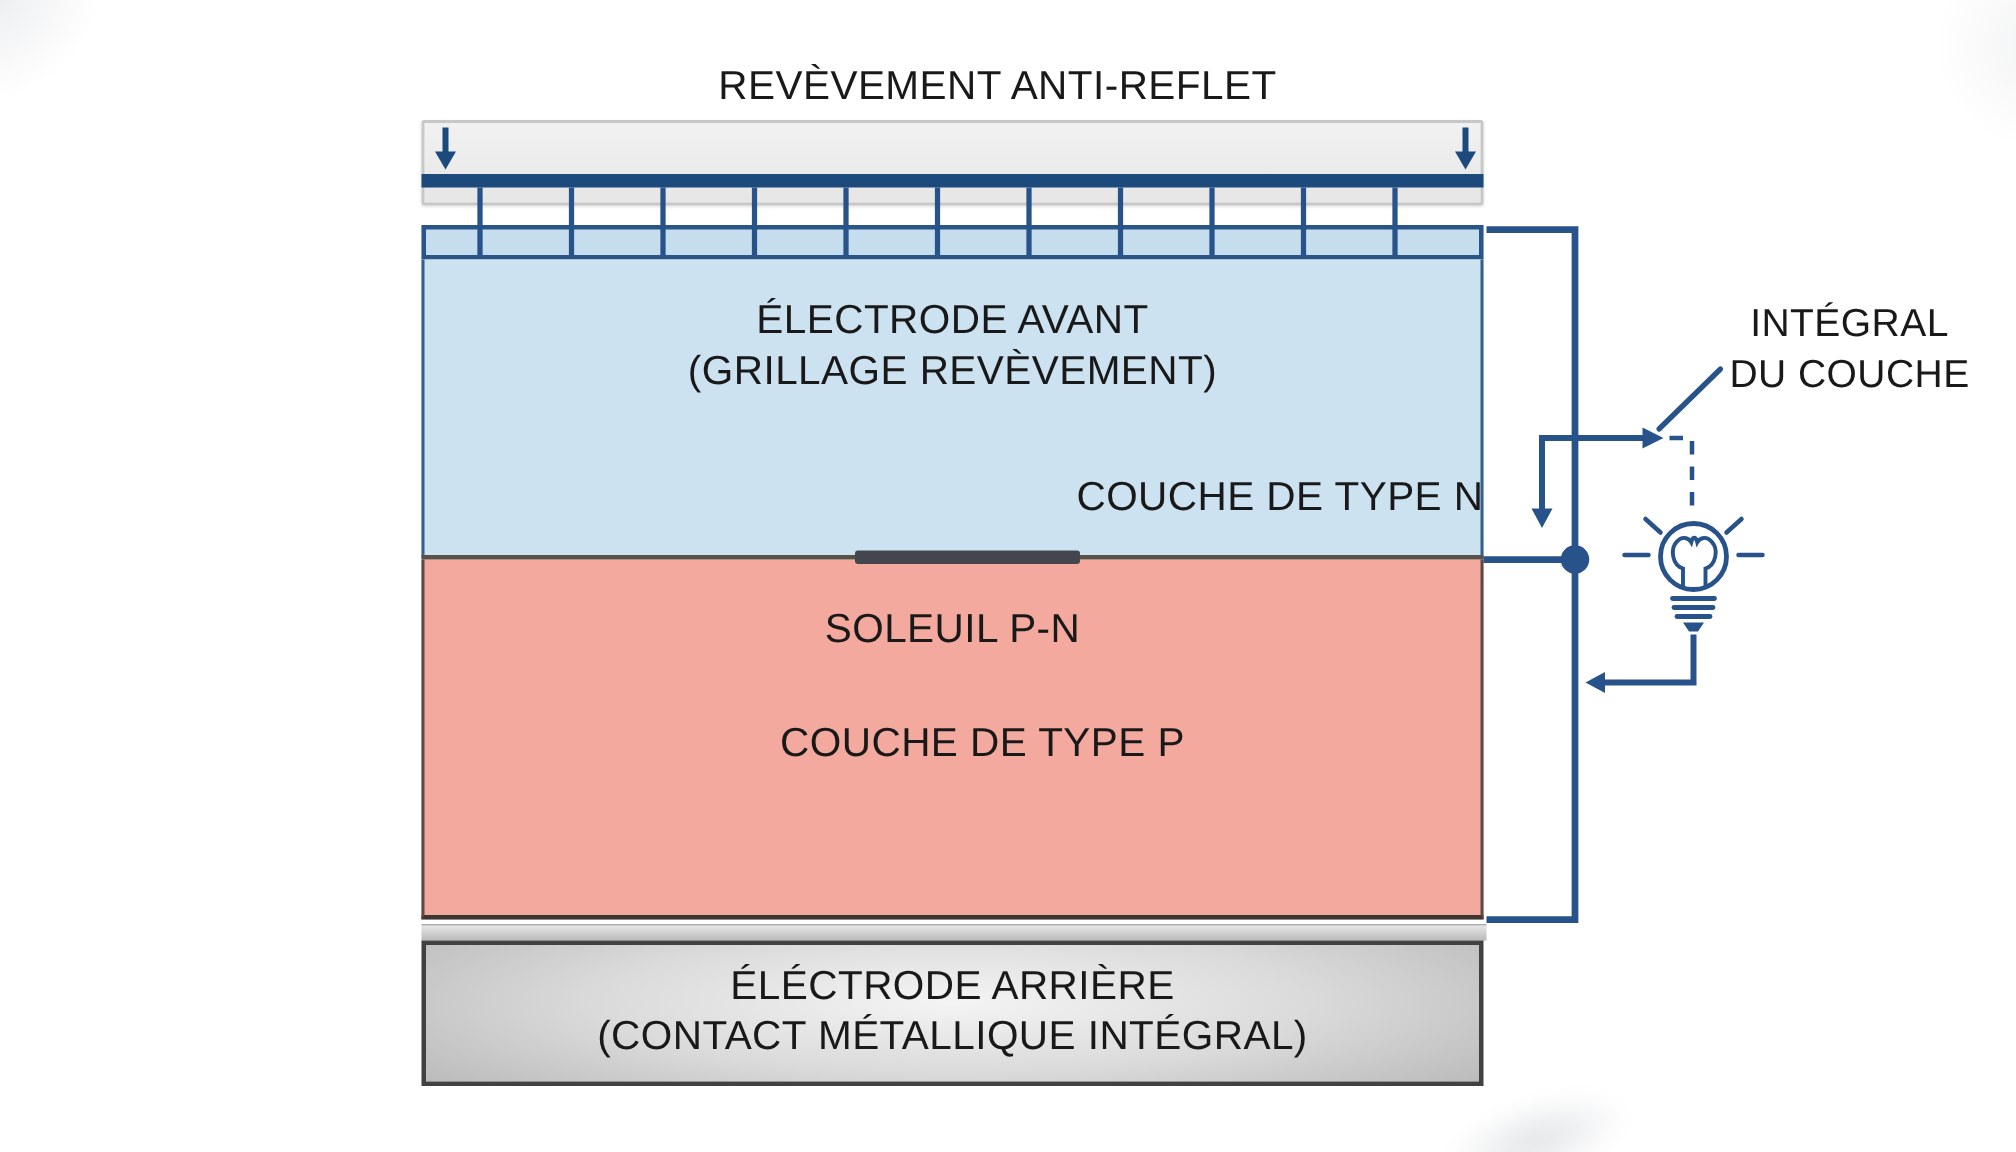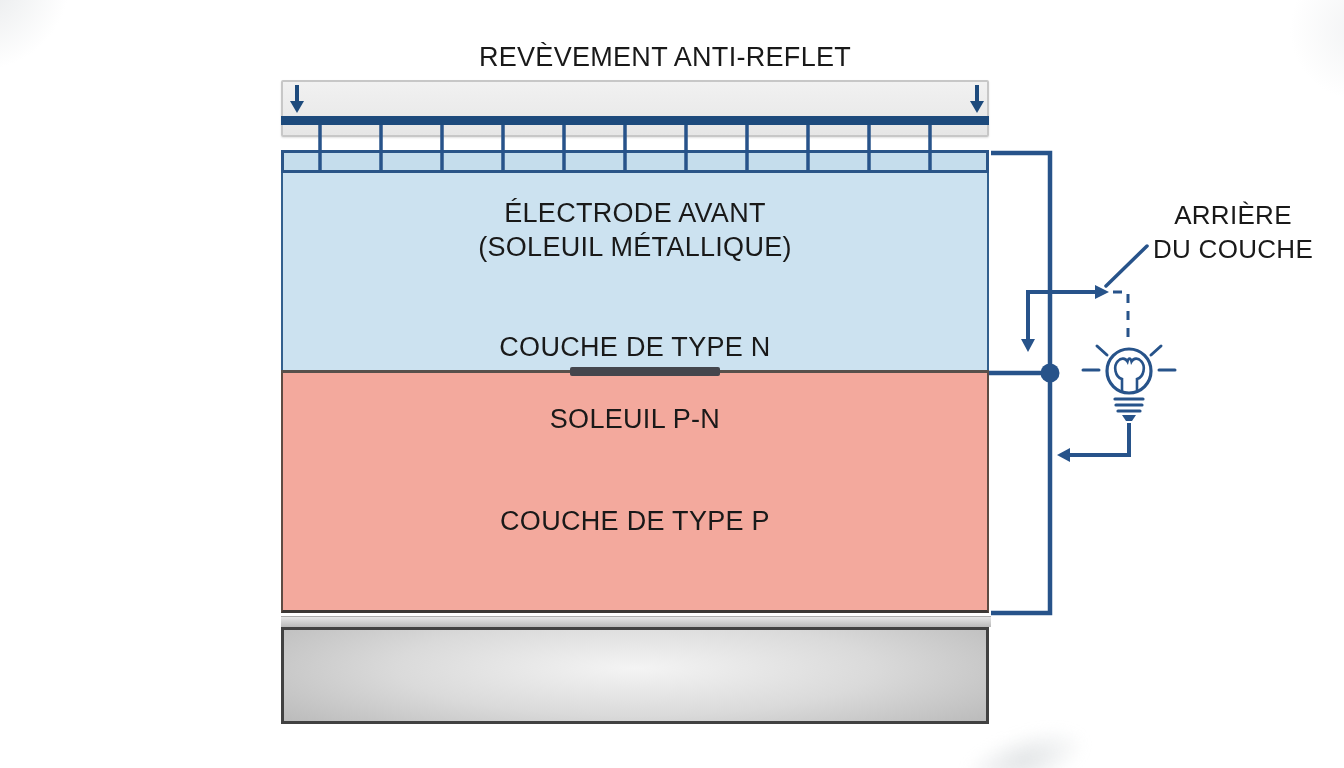--- a/index.html
+++ b/index.html
@@ -132,24 +132,28 @@
     </g>
 
     <g stroke="#27538a" fill="#27538a">
       <path d="M1129,423 V455 H1070" fill="none" stroke-width="4"></path>
       <polygon points="1070,448 1070,462 1057,455" stroke="none"></polygon>
     </g>
   </svg>
 
   <div class="lbl celltext two-line ztext" style="top:196px;text-align:center;">
     <div>ÉLECTRODE AVANT</div>
-    <div>(SOLEUIL MÉTALLIQUE)</div>
+    <div>(GRILLAGE REVÈVEMENT)</div>
   </div>
-  <div class="lbl celltext ztext" style="top:332px;font-size:27px;">COUCHE DE TYPE N</div>
+  <div class="lbl celltext ztext" style="top:316px;font-size:27px;text-align:right;">COUCHE DE TYPE N</div>
   <div class="lbl celltext ztext" style="top:404px;font-size:27px;">SOLEUIL P-N</div>
-  <div class="lbl celltext ztext" style="top:506px;font-size:27px;">COUCHE DE TYPE P</div>
+  <div class="lbl celltext ztext" style="top:480px;font-size:27px;margin-left:20px;">COUCHE DE TYPE P</div>
+  <div class="lbl celltext two-line ztext" style="top:641px;line-height:33px;">
+    <div>ÉLÉCTRODE ARRIÈRE</div>
+    <div>(CONTACT MÉTALLIQUE INTÉGRAL)</div>
+  </div>
 
   <div class="lbl sun-label ztext">
-    <div>ARRIÈRE</div>
+    <div>INTÉGRAL</div>
     <div>DU COUCHE</div>
   </div>
 
 </div>
 
 </body></html>

